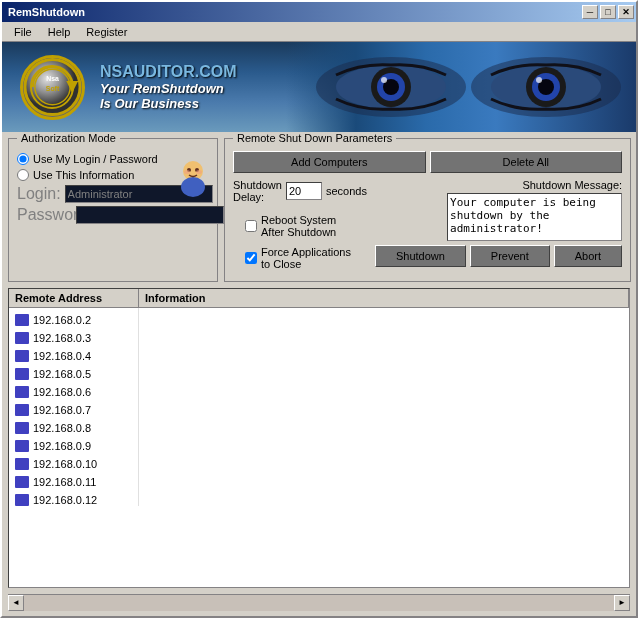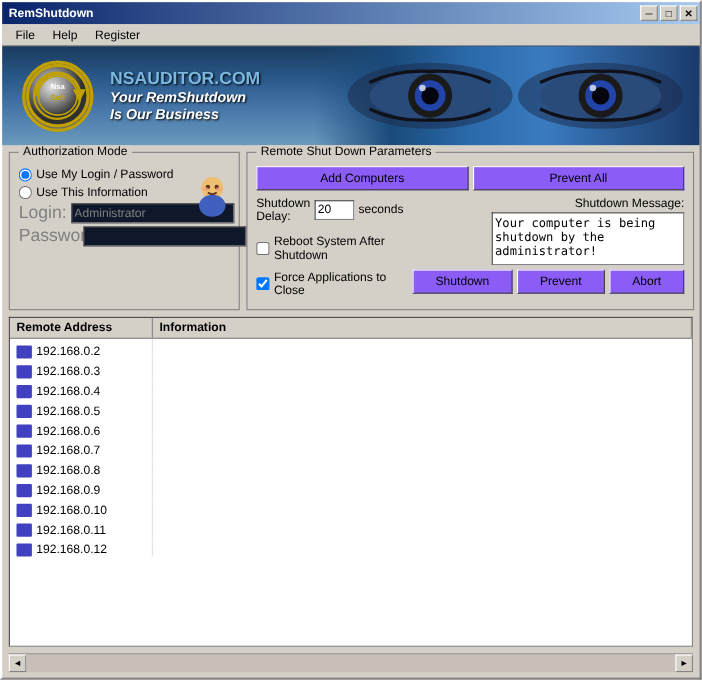--- a/index.html
+++ b/index.html
@@ -248,21 +248,21 @@
     }
 
     .btn-row {
       display: flex;
       gap: 4px;
       margin-bottom: 6px;
     }
 
     .win-btn {
       height: 22px;
-      background: #8b5cf6;
+      background: #737373;
       border: 1px solid #848284;
       border-top: 1px solid #ffffff;
       border-left: 1px solid #ffffff;
       border-right: 1px solid #404040;
       border-bottom: 1px solid #404040;
       font-size: 11px;
       cursor: pointer;
       padding: 0 20px;
     }
 
@@ -285,21 +285,21 @@
       border-left: 1px solid #404040;
       background: white;
       font-size: 11px;
       padding: 0 2px;
     }
 
     .checkbox-row {
       display: flex;
       align-items: center;
       gap: 4px;
-      margin: 3px 0;
+      margin: 3px 12px;
     }
 
     .checkbox-row input[type=checkbox] { width: 12px; height: 12px; }
 
     .msg-textarea {
       width: 175px;
       height: 48px;
       border: 1px solid #848284;
       border-top: 1px solid #404040;
       border-left: 1px solid #404040;
@@ -539,21 +539,21 @@
             <ellipse cx="23" cy="13" rx="3" ry="2" fill="#f0a080" opacity="0.6"></ellipse>
           </svg>
         </div>
       </div>
 
       <div class="remote-panel">
         <span class="panel-title">Remote Shut Down Parameters</span>
         <div style="margin-top:4px;">
           <div class="btn-row">
             <button class="win-btn btn-add">Add Computers</button>
-            <button class="win-btn btn-delete-all">Prevent All</button>
+            <button class="win-btn btn-delete-all">Delete All</button>
           </div>
           <div style="display:flex; gap:8px; align-items:flex-start;">
             <div class="param-left">
               <div class="delay-row">
                 <span>Shutdown Delay:</span>
                 <input type="text" class="delay-input" value="20" style="">
                 <span>seconds</span>
               </div>
               <div class="checkbox-row">
                 <input type="checkbox" style="">

